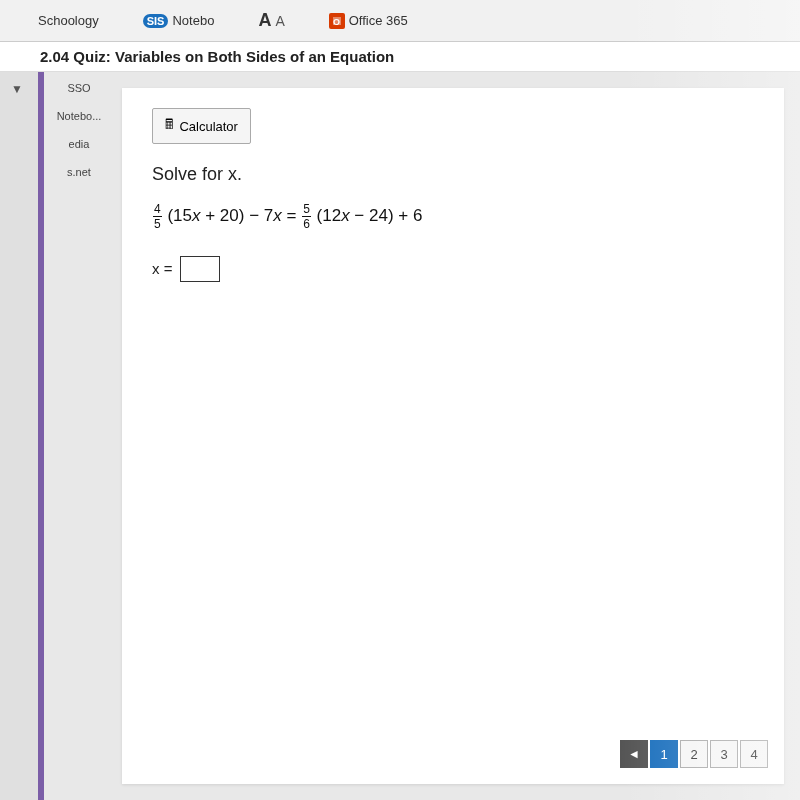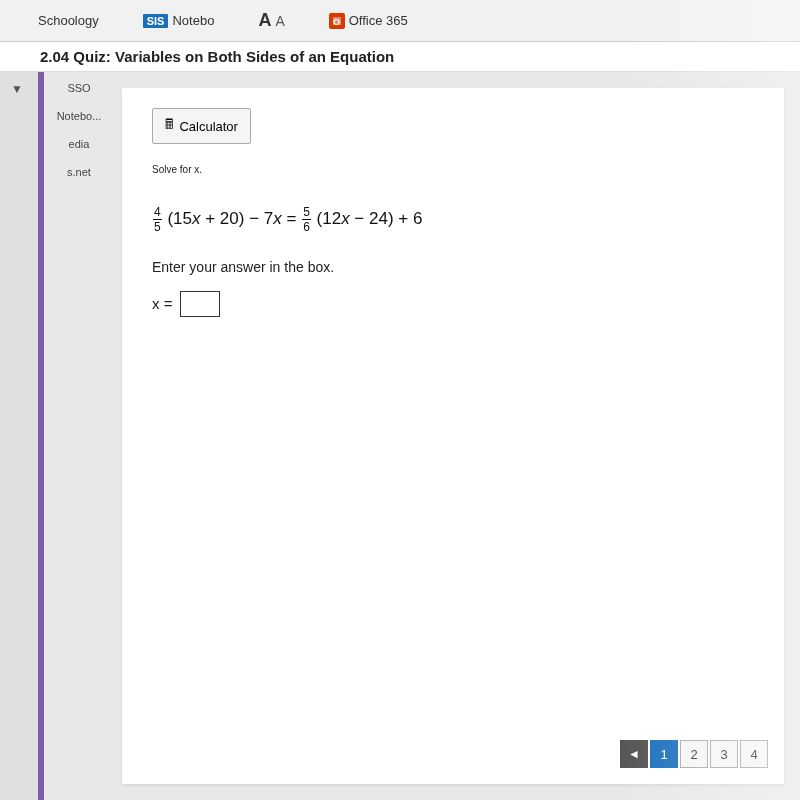--- a/index.html
+++ b/index.html
@@ -30,21 +30,21 @@
       font-size: 13px;
       color: #333;
       cursor: pointer;
       padding: 2px 6px;
       margin-left: 20px;
     }
 
     .tab-sis {
       background: #1a6fbd;
       color: white;
-      border-radius: 1px;
+      border-radius: 7px;
       padding: 1px 4px;
       font-size: 11px;
       font-weight: bold;
     }
 
     .tab-a-large {
       font-size: 18px;
       font-weight: bold;
       color: #333;
     }
@@ -153,23 +153,23 @@
       cursor: pointer;
       border-radius: 2px;
       margin-bottom: 20px;
     }
 
     .calc-icon {
       font-size: 14px;
     }
 
     .solve-text {
-      font-size: 10px;
+      font-size: 18px;
       color: #222;
-      margin-bottom: 29px;
+      margin-bottom: 16px;
     }
 
     .equation-area {
       font-size: 17px;
       color: #111;
       margin-bottom: 24px;
       line-height: 1.8;
     }
 
     .fraction {
@@ -340,23 +340,20 @@
         </span>
         (15<i>x</i> + 20) − 7<i>x</i> =
         <span class="fraction">
           <span class="num">5</span>
           <span class="den">6</span>
         </span>
         (12<i>x</i> − 24) + 6
       </div>
 
       
-      <div class="answer-label">
-        <span>Enter your answer in the box.</span>
-      </div>
 
       
       <div class="answer-row">
         <span>x =</span>
         <div class="answer-box"></div>
       </div>
 
       
       <div class="pagination">
         <div class="page-btn-arrow">

